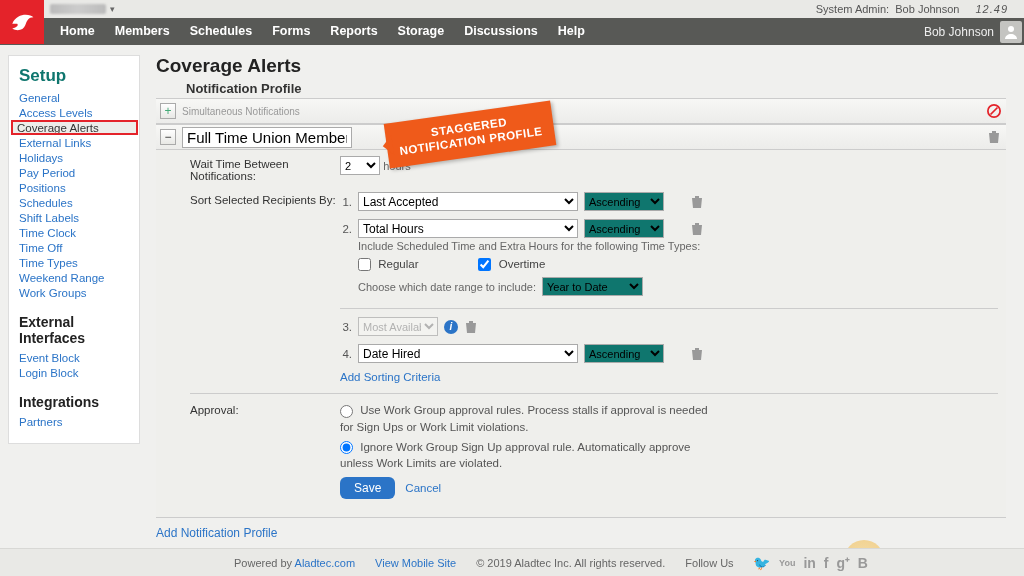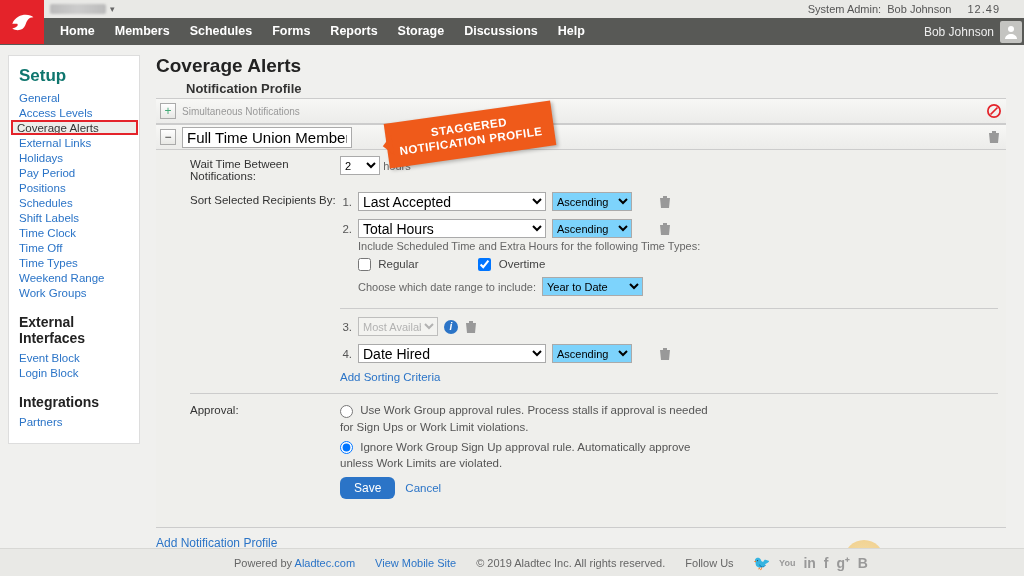--- a/index.html
+++ b/index.html
@@ -2,21 +2,21 @@
 <html><head>
 <meta charset="utf-8">
 <style>
 * { box-sizing: border-box; margin: 0; padding: 0; }
 body { font-family: Arial, Helvetica, sans-serif; font-size: 12px; color: #333; background: #f0f0ee; width: 1024px; height: 576px; overflow: hidden; position: relative; }
 a { color: #2b74c7; text-decoration: none; cursor: pointer; }
 
 
 .topbar { height: 18px; background: #e9e9e6; display: flex; align-items: center; justify-content: flex-end; padding: 0 8px; font-size: 11px; color: #555; }
 .topbar .sysadmin { margin-right: 16px; }
-.topbar .time { margin-right: 16px; letter-spacing: 1px; }
+.topbar .time { margin-right: 8px; letter-spacing: 1px; font-style: italic; }
 
 
 .logo { position: absolute; left: 0; top: 0; width: 44px; height: 44px; background: #e4232a; display: flex; align-items: center; justify-content: center; z-index: 5; }
 .logo svg { width: 26px; height: 26px; }
 
 
 .orgdrop { position: absolute; left: 50px; top: 2px; height: 14px; display: flex; align-items: center; font-size: 11px; color: #666; z-index: 6; }
 .orgdrop .blur { width: 56px; height: 10px; background: linear-gradient(90deg,#bbb,#ccc,#bbb); filter: blur(1px); border-radius: 2px; margin-right: 4px;}
 .orgdrop .chev { font-size: 9px; }
 
@@ -52,28 +52,28 @@
 .profile-row input.title { font-size: 15px; border: 1px solid #aaa; padding: 1px 4px; width: 170px; background:#fff;}
 .profile-row .trash, .profile-row .warn { margin-left: auto; width: 16px; height: 16px; cursor: pointer; display:flex; align-items:center; justify-content:center;}
 .trash svg, .mini-trash svg { width:12px; height:14px; fill:#999; }
 .warn svg { width:14px; height:14px; }
 
 
 .callout { position: absolute; left: 386px; top: 112px; transform: rotate(-8deg); background: #ef5a1a; color: #fff; font-weight: bold; font-size: 11.5px; text-align: center; padding: 8px 12px; line-height: 1.25; letter-spacing: 0.5px; box-shadow: 2px 2px 4px rgba(0,0,0,.25); z-index: 20; }
 .callout::before { content:''; position:absolute; left:-14px; top:50%; margin-top:-10px; border:10px solid transparent; border-right-color:#ef5a1a; }
 
 
-.panel { background: #efefec; border-bottom: 1px solid #ccc; padding: 6px 8px 18px 34px; font-size: 11.5px; color:#444;}
+.panel { background: #efefec; border-bottom: 1px solid #ccc; padding: 6px 8px 8px 34px; font-size: 11.5px; color:#444;}
 .row { display: flex; align-items: flex-start; margin-bottom: 10px; }
 .row .lab { width: 150px; padding-top: 2px; color:#333;}
 .row .ctrls { flex: 1; }
 .iln { display: flex; align-items: center; gap: 6px; margin-bottom: 8px; }
 .num { width: 12px; text-align: right; color:#555;}
-select.mid { width: 188px; height: 19px; border: 1px solid #aaa; background: #fff; font-size: 14px; }
-select.small { width: 80px; height: 19px; border: 1px solid #aaa; background: #7dd3fc; font-size: 11px; }
+select.mid { width: 220px; height: 19px; border: 1px solid #aaa; background: #fff; font-size: 12px; }
+select.small { width: 80px; height: 19px; border: 1px solid #aaa; background: #0f766e; font-size: 11px; }
 select.tiny { width: 40px; height: 19px; border: 1px solid #aaa; background: #fff; font-size: 11px; }
 .mini-trash { width:14px; height:14px; cursor:pointer; display:flex; align-items:center; justify-content:center;}
 .info { width:14px; height:14px; border-radius:50%; background:#2b74c7; color:#fff; font-weight:bold; font-size:10px; display:flex; align-items:center; justify-content:center; font-style:italic;}
 .helper { color:#666; font-size:11px; }
 .indent { margin-left: 18px; margin-bottom: 6px; }
 .chkrow { display:flex; gap:60px; margin:4px 0 6px 18px; align-items:center;}
 input[type=checkbox], input[type=radio] { margin-right: 4px; vertical-align: middle; }
 
 .radio-block label { display:block; margin-bottom:4px; color:#555; line-height:1.4; }
 .btns { margin-top:6px; display:flex; align-items:center; gap:10px;}

